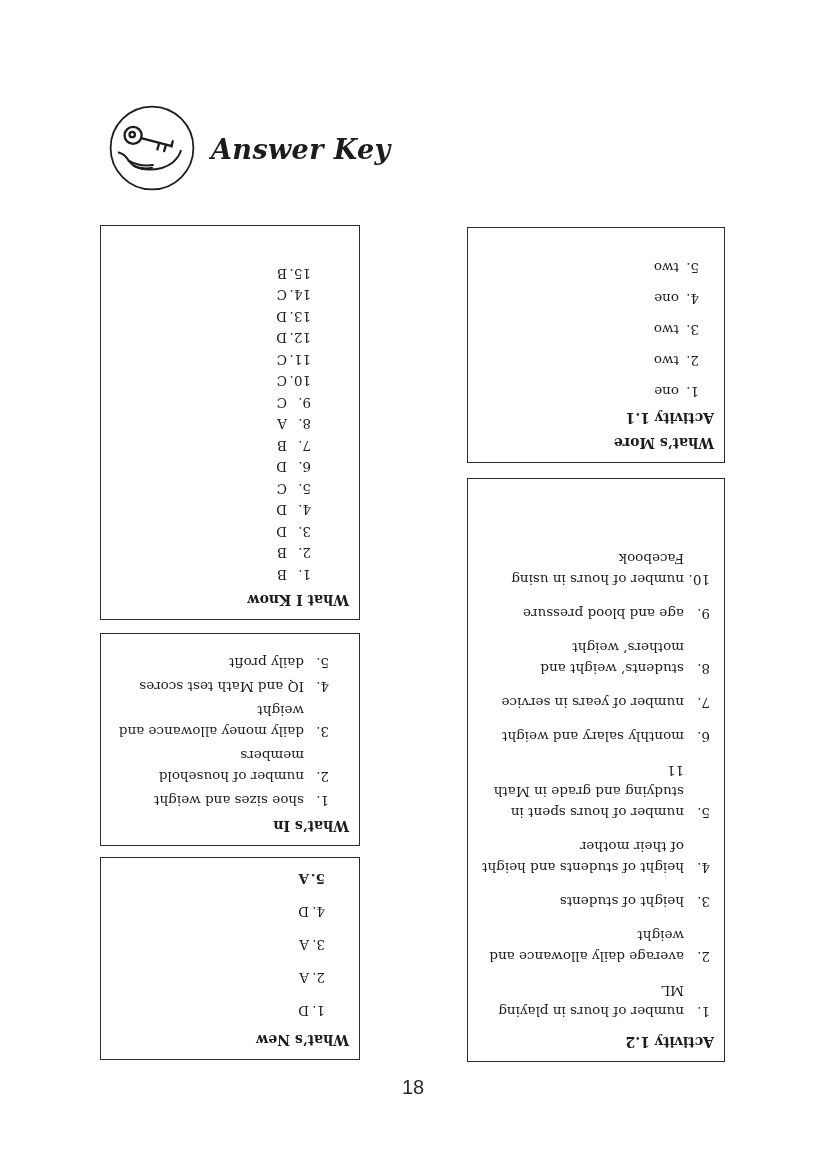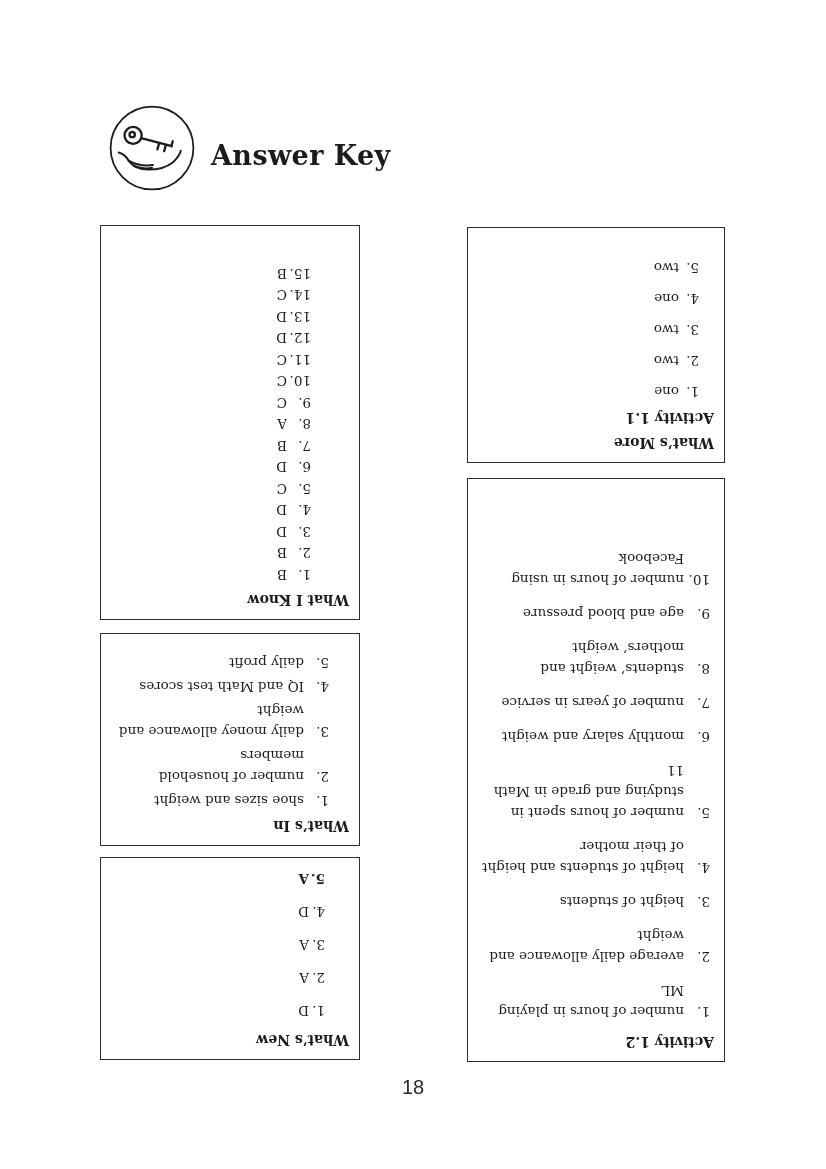--- a/index.html
+++ b/index.html
@@ -4,22 +4,22 @@
 <style>
   * { box-sizing: border-box; margin: 0; padding: 0; }
   html, body { background: #ffffff; }
   .page {
     position: relative; width: 826px; height: 1169px; background: #ffffff;
     font-family: "DejaVu Serif", serif; color: #1c1c1c; overflow: hidden;
   }
 
   .logo { position: absolute; left: 107px; top: 101px; width: 90px; height: 94px; }
   .page-title {
-    position: absolute; left: 211px; top: 140px;
-    font-size: 27px; font-weight: bold; letter-spacing: .4px;
+    position: absolute; left: 211px; top: 134px;
+    font-size: 27px; font-weight: bold; font-style: italic; letter-spacing: .4px;
   }
 
   .box { position: absolute; border: 1.4px solid #2e2e2e; background: #fff; }
   .box-inner { position: absolute; inset: 0; transform: rotate(180deg); padding: 11px 10px; }
   .box-title, .box-subtitle { font-size: 14px; font-weight: bold; }
   .ans-item { display: flex; font-size: 13.5px; line-height: 21px; }
   .ans-item.bold { font-weight: bold; }
   .ans-num { flex: 0 0 24px; }
   .ans-text { flex: 1; }
 

